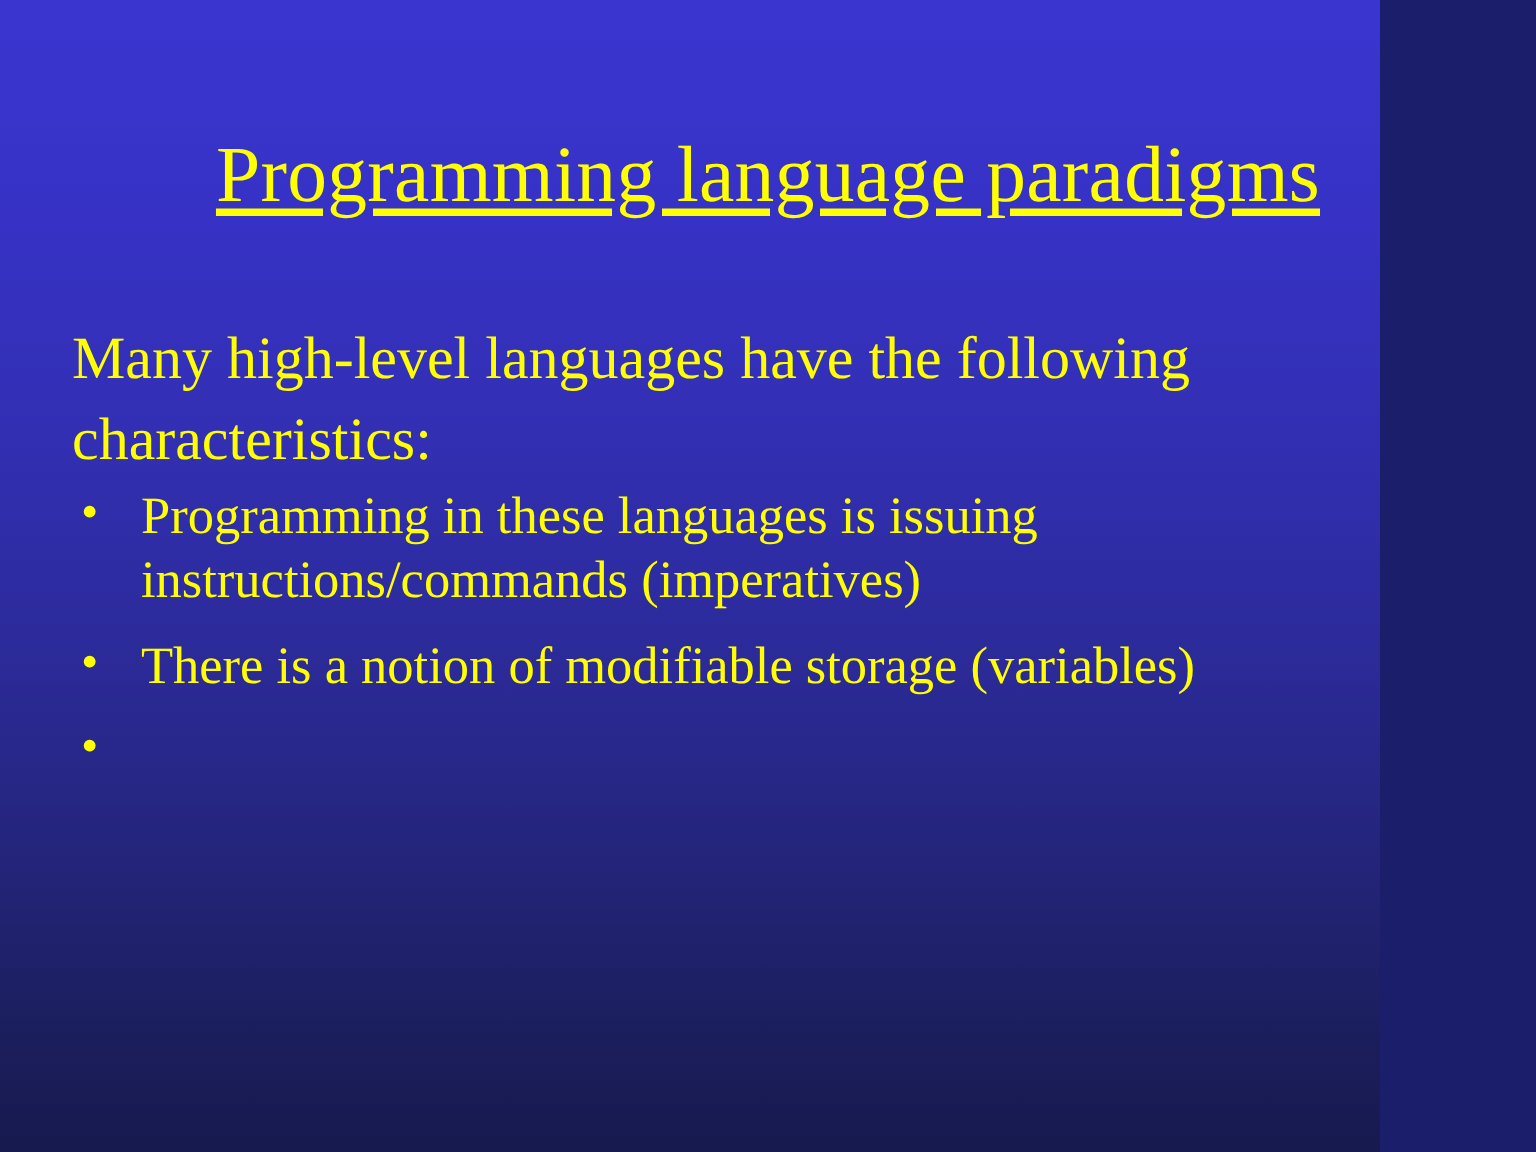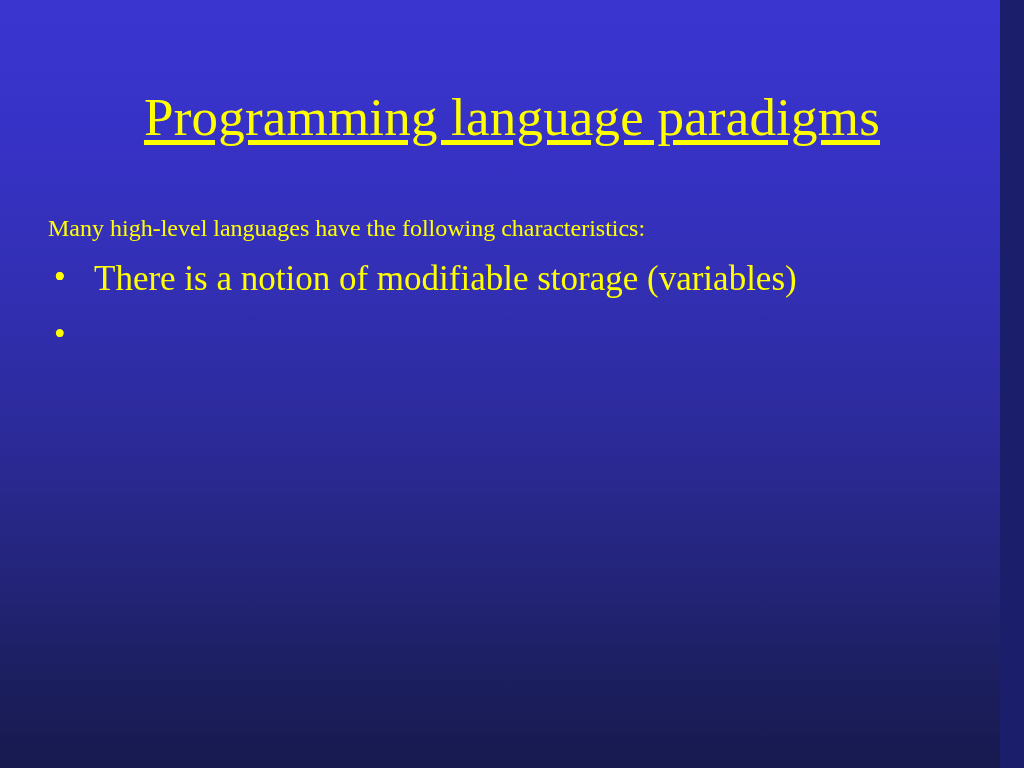--- a/index.html
+++ b/index.html
@@ -8,21 +8,21 @@
   }
   body {
     width: 1024px;
     height: 768px;
     overflow: hidden;
     font-family: "Liberation Serif", "DejaVu Serif", serif;
     background: #1b1f6b;
   }
   .slide {
     position: relative;
-    width: 1000px;
+    width: 920px;
     height: 768px;
     box-sizing: border-box;
     background: linear-gradient(to bottom,
         #3a35cf 0%,
         #3732c6 18%,
         #322fb3 38%,
         #2b2a97 58%,
         #232478 76%,
         #1b1e5c 90%,
         #171a4e 100%);
@@ -45,21 +45,21 @@
     text-underline-offset: 5px;
   }
   .body {
     position: absolute;
     top: 212px;
     left: 48px;
     width: 930px;
     color: #ffff00;
   }
   .intro {
-    font-size: 24px;
+    font-size: 40px;
     line-height: 1.34;
     margin: 0 0 4px 0;
     max-width: 880px;
   }
   .bullets {
     list-style: none;
     margin: 0;
     padding: 0;
   }
   .bullet {
@@ -87,20 +87,21 @@
     <span class="u">Programming language paradigms</span>
   </div>
 
   <div class="body">
 
     <p class="intro">Many high-level languages have the following characteristics:</p>
 
     <ul class="bullets">
       <li class="bullet">
         <span class="dot">•</span>
+        <span>Programming in these languages is issuing instructions/commands (imperatives)</span>
       </li>
       <li class="bullet">
         <span class="dot">•</span>
         <span>There is a notion of modifiable storage (variables)</span>
       </li>
       <li class="bullet">
         <span class="dot">•</span>
       </li>
     </ul>
 

